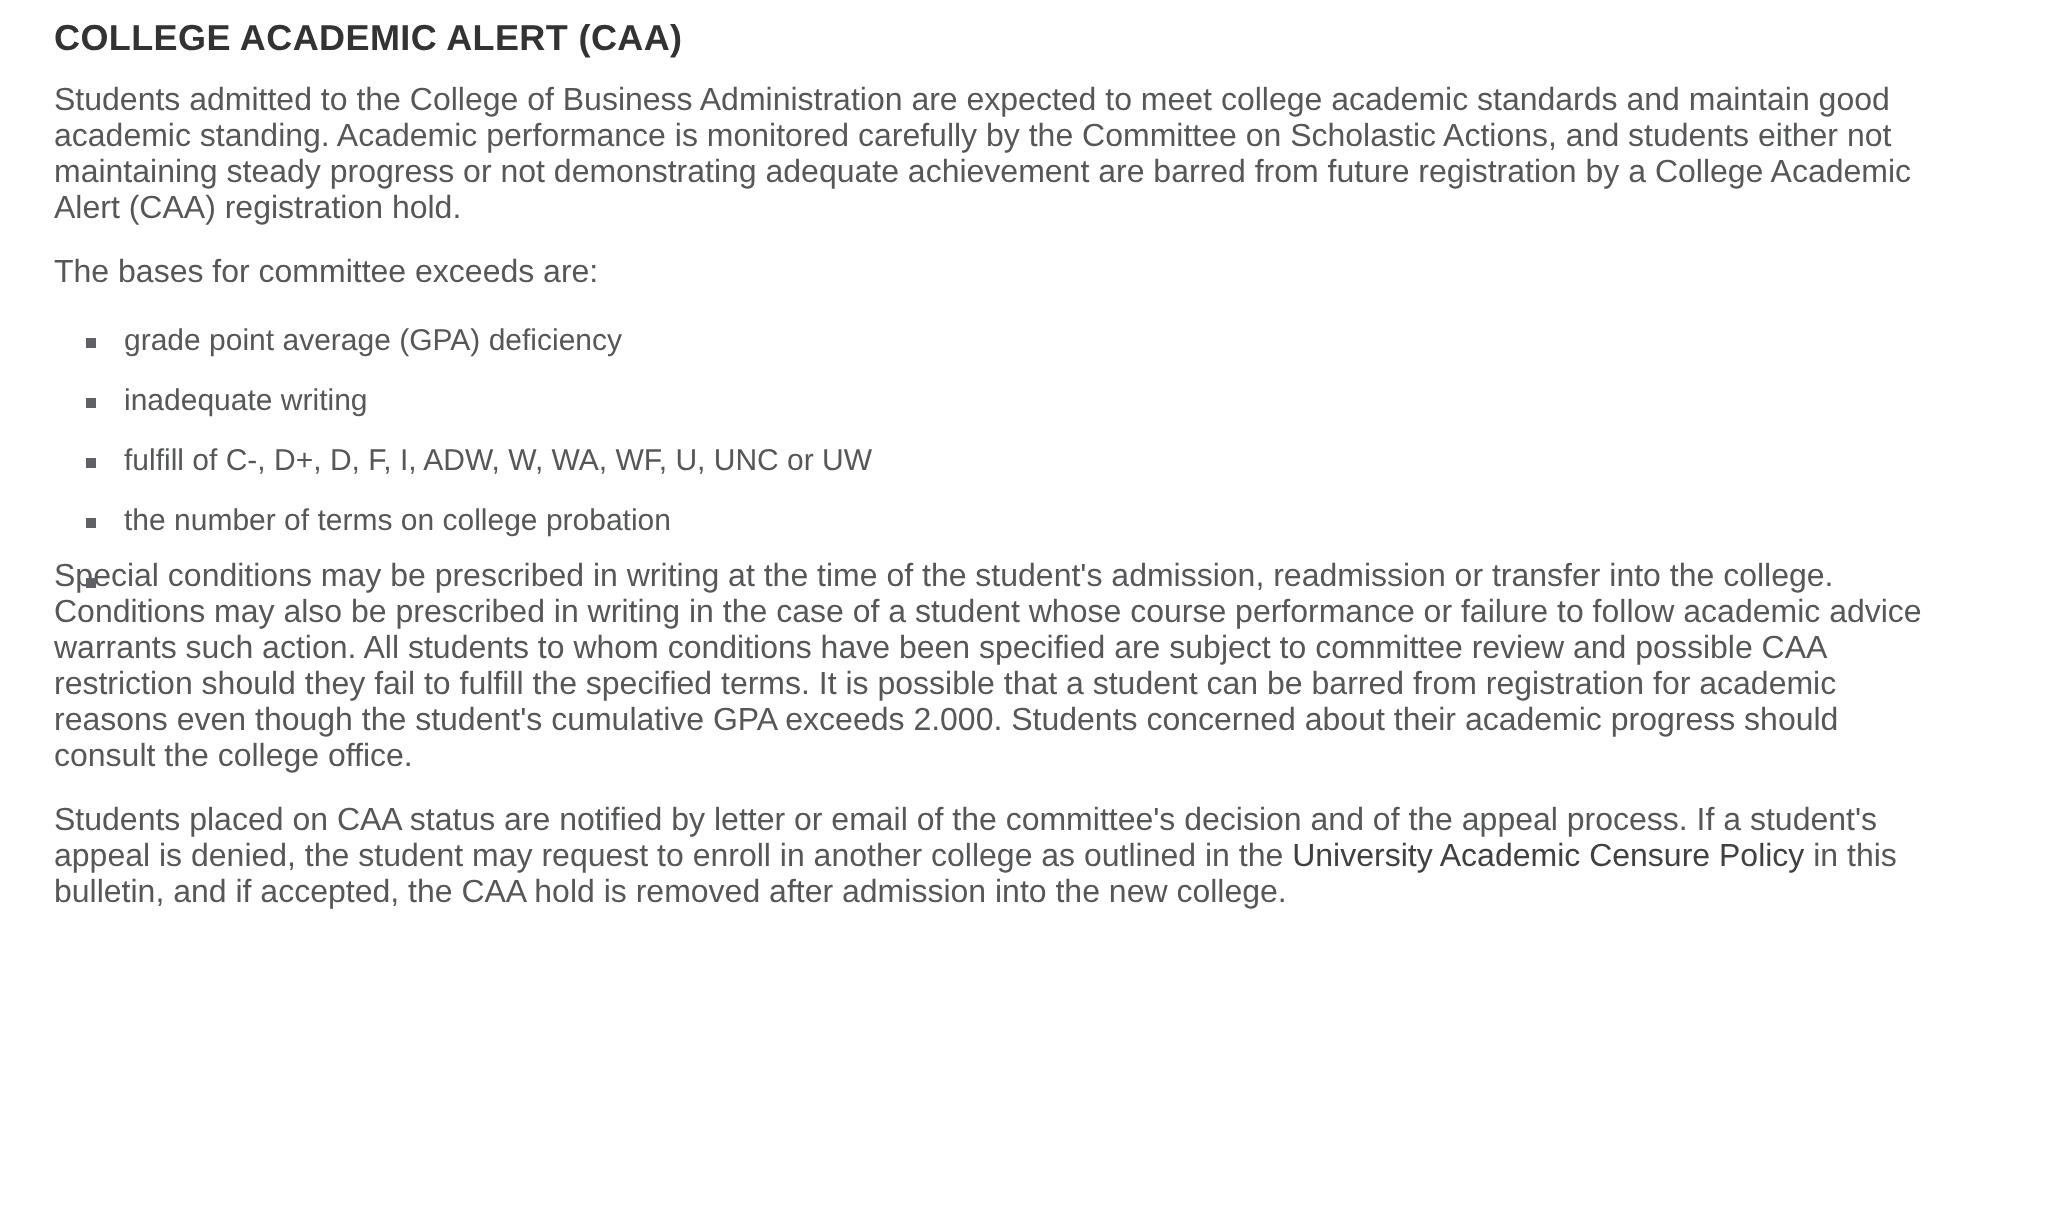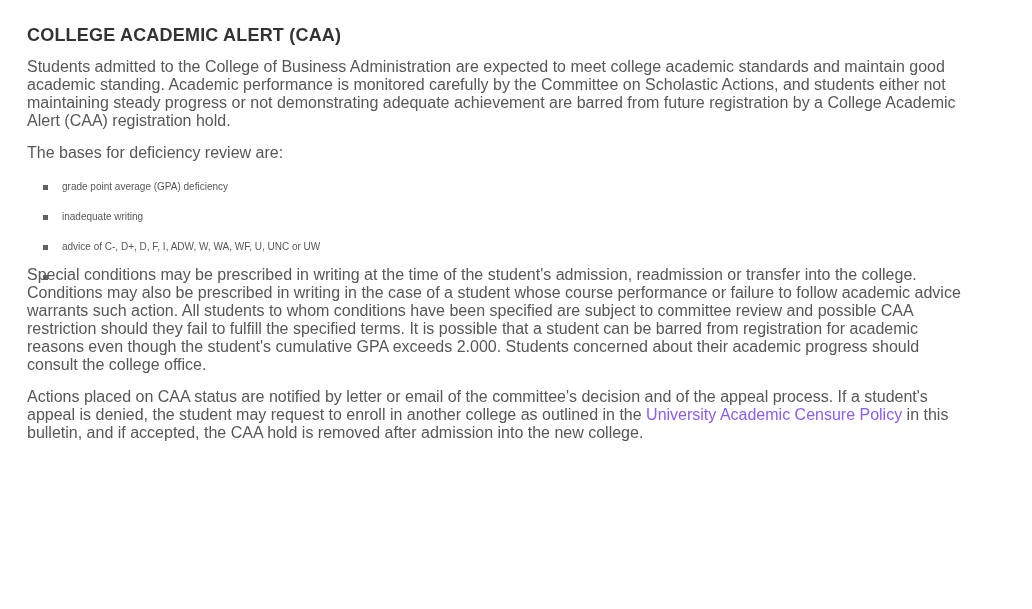--- a/index.html
+++ b/index.html
@@ -11,21 +11,20 @@
     width: 1032px;
     height: 609px;
     overflow: hidden;
     font-family: "Liberation Sans", "DejaVu Sans", sans-serif;
   }
   .article {
     position: absolute;
     left: 27px;
     top: 0;
     width: 943px;
-    margin-top: 16px;
   }
   .article h1 {
     margin: 8px 0 12px 0;
     font-size: 18px;
     line-height: 22px;
     font-weight: bold;
     color: #333333;
     letter-spacing: 0.2px;
   }
   .article p {
@@ -35,62 +34,66 @@
     color: #565759;
   }
   .article ul {
     list-style: none;
     margin: 2px 0 0 0;
     padding: 0 0 0 35px;
   }
   .article li {
     position: relative;
     margin: 0 0 8px 0;
-    font-size: 10px;
+    font-size: 15px;
     line-height: 22px;
     color: #565759;
   }
   .bullet {
     position: absolute;
     left: -19px;
     top: 9px;
     width: 5px;
     height: 5px;
     background: #606164;
   }
   .article a {
-    color: #8b5cf6;
+    color: #404040;
     text-decoration: none;
     cursor: pointer;
   }
 </style>
 </head>
 <body>
 
 <article class="article">
   <h1>COLLEGE ACADEMIC ALERT (CAA)</h1>
 
   <p>Students admitted to the College of Business Administration are expected to meet college academic standards and maintain good academic standing. Academic performance is monitored carefully by the Committee on Scholastic Actions, and students either not maintaining steady progress or not demonstrating adequate achievement are barred from future registration by a College Academic Alert (CAA) registration hold.</p>
 
-  <p>The bases for deficiency review are:</p>
+  <p>The bases for committee exceeds are:</p>
 
   <ul>
     <li>
       <span class="bullet"></span>
       <span>grade point average (GPA) deficiency</span>
     </li>
     <li>
       <span class="bullet"></span>
       <span>inadequate writing</span>
     </li>
     <li>
       <span class="bullet"></span>
-      <span>advice of C-, D+, D, F, I, ADW, W, WA, WF, U, UNC or UW</span>
+      <span>fulfill of C-, D+, D, F, I, ADW, W, WA, WF, U, UNC or UW</span>
+    </li>
+    <li>
+      <span class="bullet"></span>
+      <span>the number of terms on college probation</span>
     </li>
     <li>
       <span class="bullet"></span>
     </li>
   </ul>
 
   <p>Special conditions may be prescribed in writing at the time of the student's admission, readmission or transfer into the college. Conditions may also be prescribed in writing in the case of a student whose course performance or failure to follow academic advice warrants such action. All students to whom conditions have been specified are subject to committee review and possible CAA restriction should they fail to fulfill the specified terms. It is possible that a student can be barred from registration for academic reasons even though the student's cumulative GPA exceeds 2.000. Students concerned about their academic progress should consult the college office.</p>
 
-  <p><span>Actions placed on CAA status are notified by letter or email of the committee's decision and of the appeal process. If a student's appeal is denied, the student may request to enroll in another college as outlined in the </span><a>University Academic Censure Policy</a><span> in this bulletin, and if accepted, the CAA hold is removed after admission into the new college.</span></p>
+  <p><span>Students placed on CAA status are notified by letter or email of the committee's decision and of the appeal process. If a student's appeal is denied, the student may request to enroll in another college as outlined in the </span><a>University Academic Censure Policy</a><span> in this bulletin, and if accepted, the CAA hold is removed after admission into the new college.</span></p>
 </article>
 
 </body></html>

